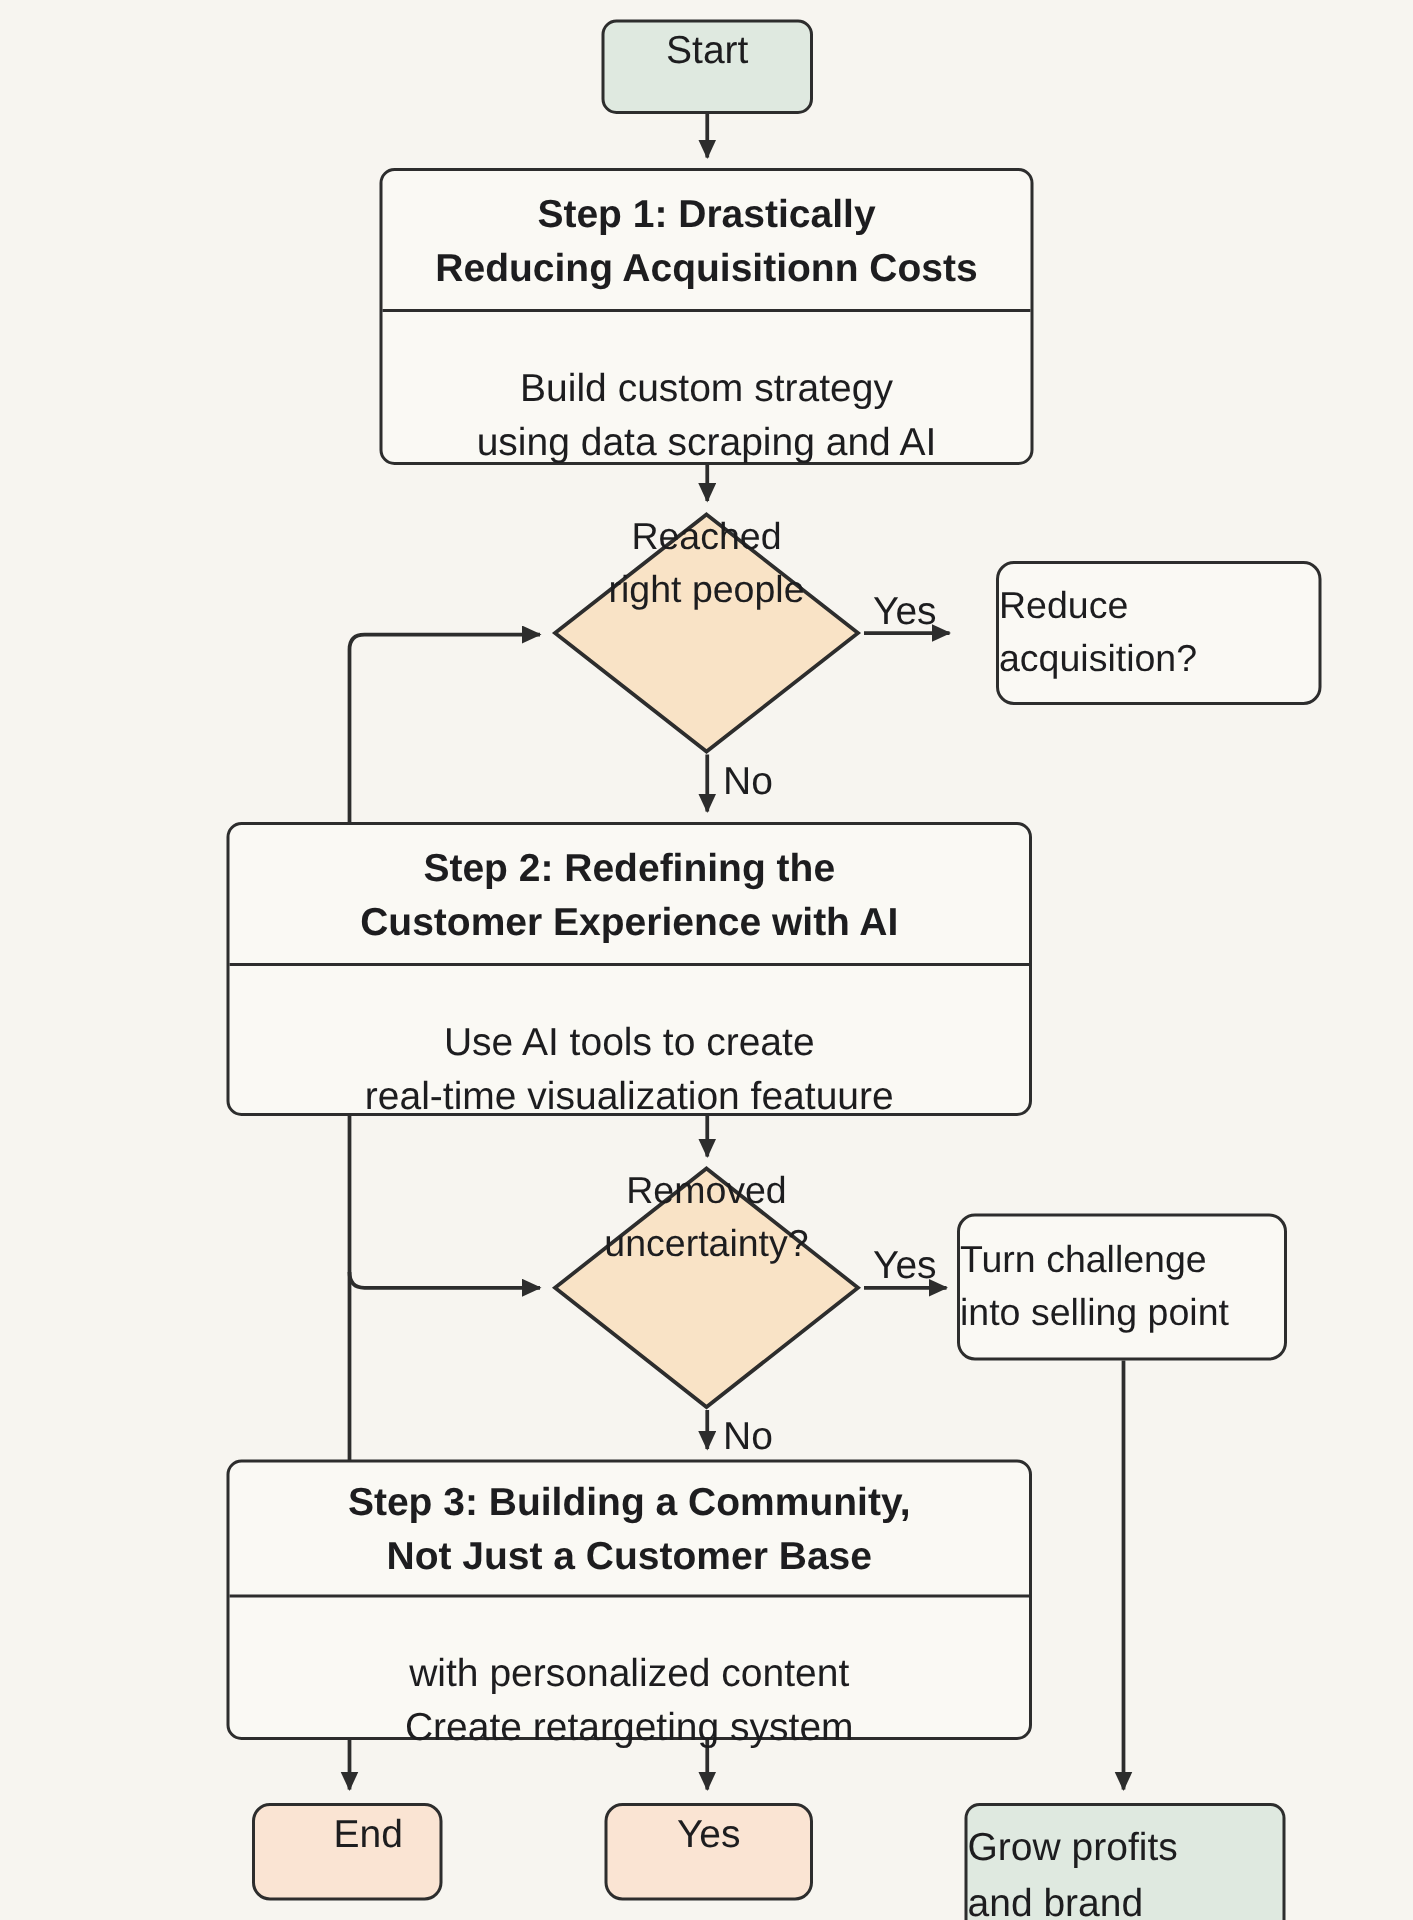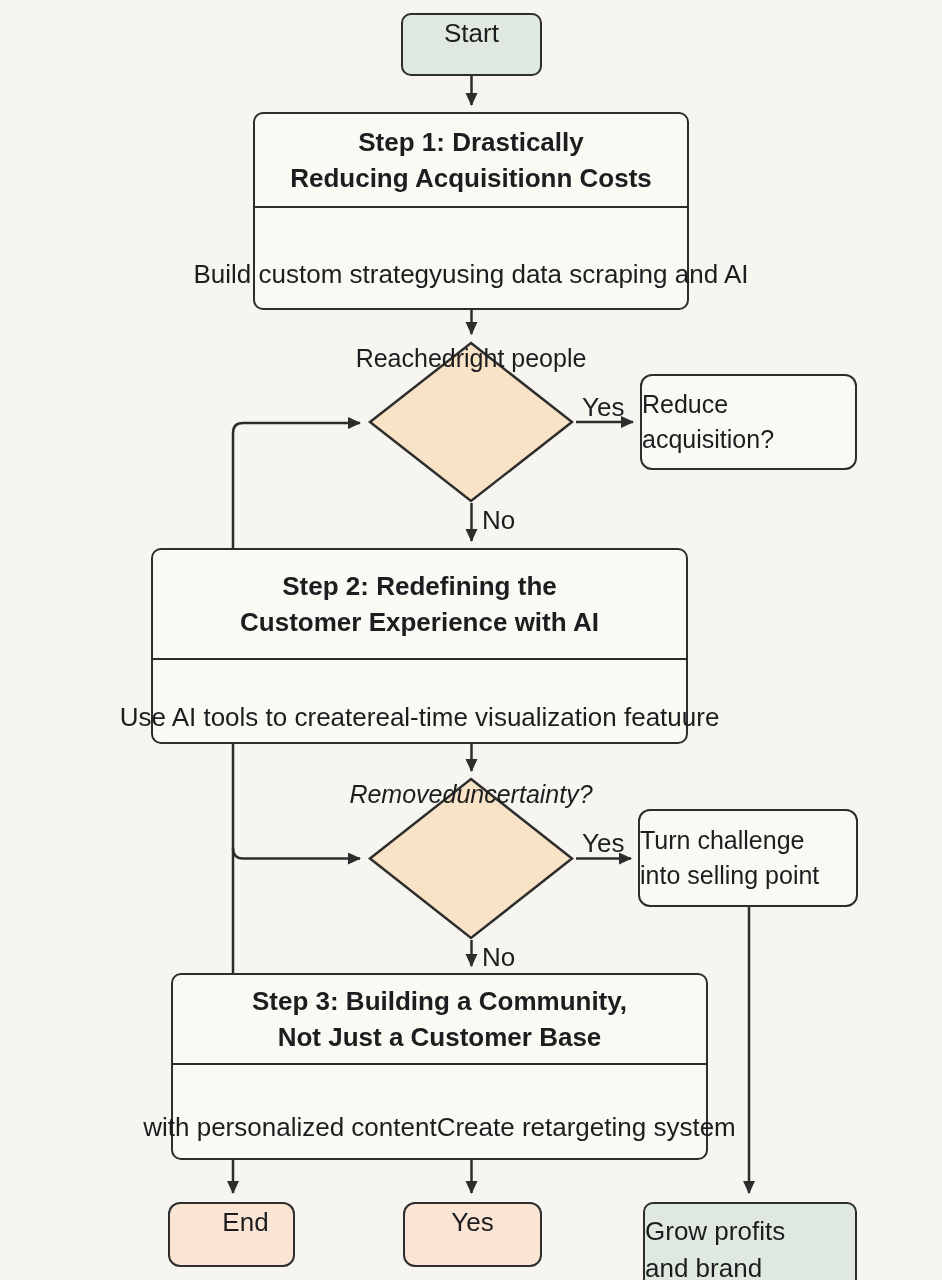--- a/index.html
+++ b/index.html
@@ -80,20 +80,21 @@
     display: flex;
     flex-direction: column;
     align-items: center;
     justify-content: center;
     border-bottom: 2px solid var(--color-stroke);
     font-weight: 700;
     flex: 0 0 auto;
   }
   .step-body {
     display: flex;
+    flex-direction: column;
     align-items: center;
     justify-content: center;
     flex: 1 1 auto;
     font-weight: 400;
   }
 
   .diamond-node {
     background: transparent;
     border: none;
   }
@@ -104,21 +105,21 @@
   }
   .diamond-shape {
     fill: var(--color-diamond);
     stroke: var(--color-stroke);
     stroke-width: 2.5;
   }
   .diamond-text {
     position: relative;
     z-index: 1;
     display: flex;
-    flex-direction: row;
+    flex-direction: column;
     align-items: center;
     font-size: 25px;
   }
 
   .side-node { font-size: 25px; }
 
   .edge-label {
     position: absolute;
     z-index: 3;
     font-size: 26px;
@@ -169,52 +170,52 @@
   <div class="node diamond-node" style="left:367px; top:341px; width:208px; height:162px;">
     <svg viewBox="0 0 208 162">
       <polygon class="diamond-shape" points="104,2 205,81 104,160 3,81"></polygon>
     </svg>
     <div class="diamond-text">
       <div class="line">Reached</div>
       <div class="line">right people</div>
     </div>
   </div>
 
-  <div class="node rect-node side-node" style="left:640px; top:374px; width:217px; height:96px; flex-direction:column;">
+  <div class="node rect-node side-node" style="left:664px; top:374px; width:217px; height:96px; flex-direction:column;">
     <div class="line">Reduce</div>
     <div class="line">acquisition?</div>
   </div>
 
   <div class="node step-node" style="left:151px; top:548px; width:537px; height:196px;">
-    <div class="step-title" style="height:110px;">
+    <div class="step-title" style="height:94px;">
       <div class="line">Step 2: Redefining the</div>
       <div class="line">Customer Experience with AI</div>
     </div>
     <div class="step-body">
       <div class="line">Use AI tools to create</div>
       <div class="line">real-time visualization featuure</div>
     </div>
   </div>
 
-  <div class="node diamond-node" style="left:367px; top:777px; width:208px; height:163px;font-style:italic;">
+  <div class="node diamond-node" style="left:367px; top:777px; width:208px; height:163px;">
     <svg viewBox="0 0 208 163">
       <polygon class="diamond-shape" points="104,2 205,81.5 104,161 3,81.5"></polygon>
     </svg>
     <div class="diamond-text">
       <div class="line">Removed</div>
       <div class="line">uncertainty?</div>
     </div>
   </div>
 
   <div class="node rect-node side-node" style="left:638px; top:809px; width:220px; height:98px; flex-direction:column;">
     <div class="line">Turn challenge</div>
     <div class="line">into selling point</div>
   </div>
 
-  <div class="node step-node" style="left:151px; top:973px; width:537px; height:187px;margin-left:20px;">
+  <div class="node step-node" style="left:151px; top:973px; width:537px; height:187px;">
     <div class="step-title" style="height:90px;">
       <div class="line">Step 3: Building a Community,</div>
       <div class="line">Not Just a Customer Base</div>
     </div>
     <div class="step-body">
       <div class="line">with personalized content</div>
       <div class="line">Create retargeting system</div>
     </div>
   </div>
 

